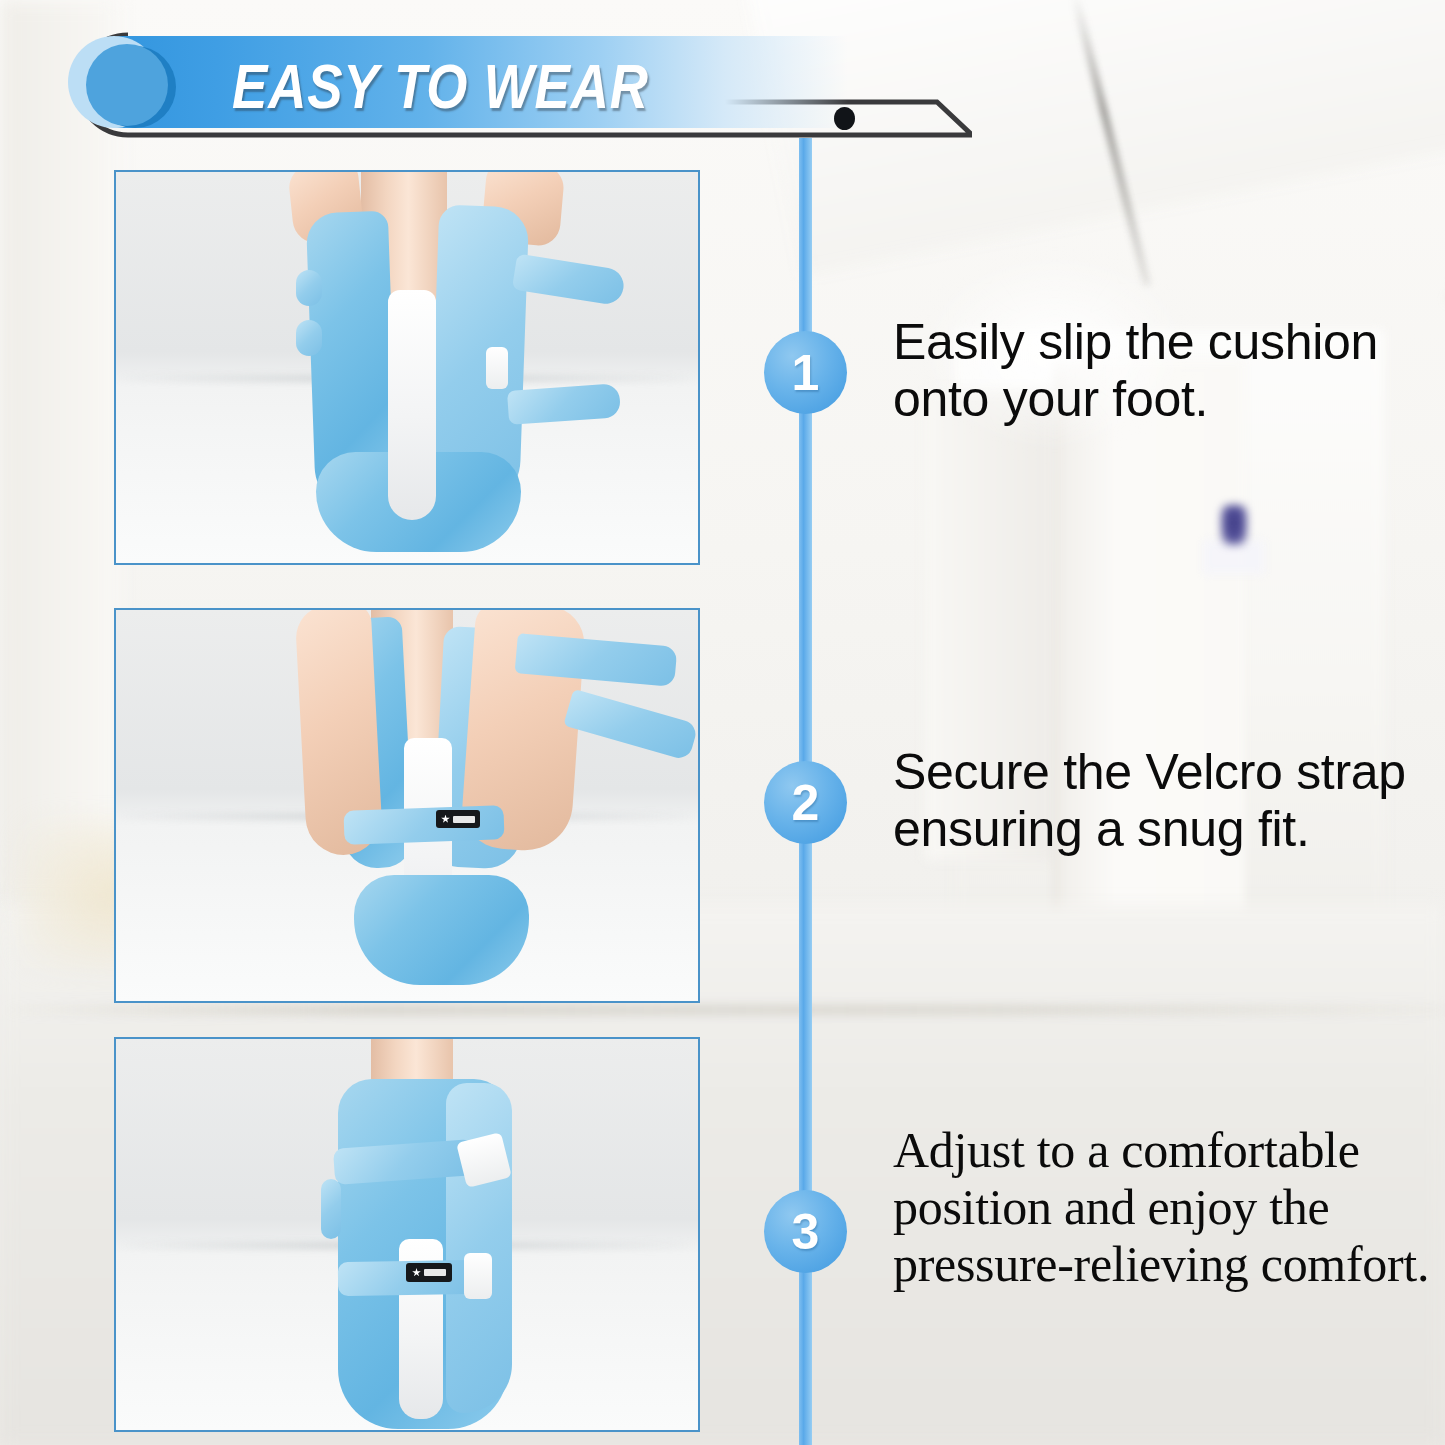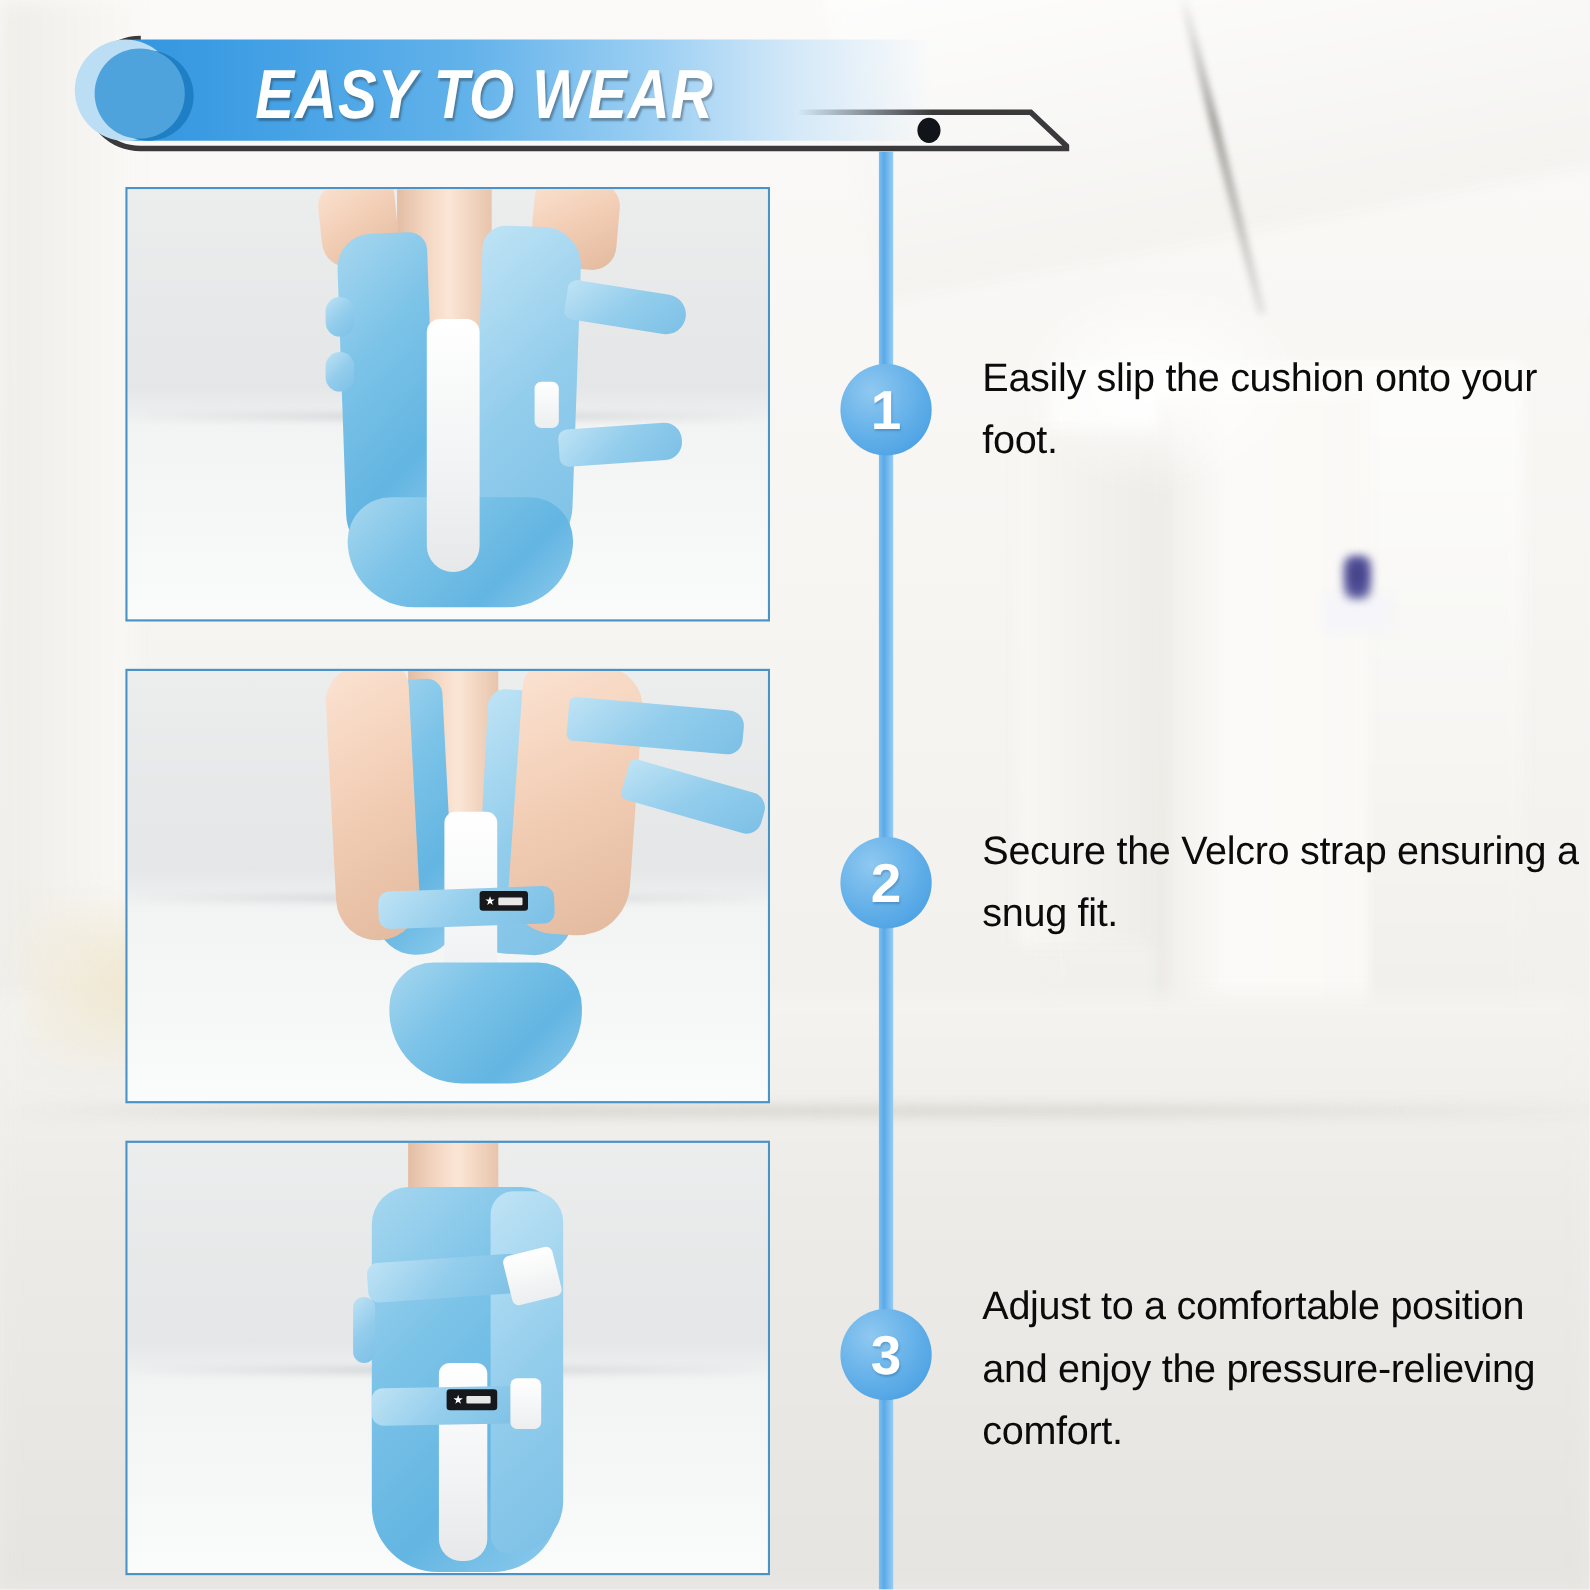--- a/index.html
+++ b/index.html
@@ -227,32 +227,32 @@
   .step-badge {
     position:absolute; width:83px; height:83px; border-radius:50%;
     background:radial-gradient(circle at 34% 30%,#8fc8f0 0%,#68b3ea 45%,#3f99e0 100%);
     display:flex; align-items:center; justify-content:center;
     color:#ffffff; font-size:50px; font-weight:bold;
     text-shadow:1px 2px 2px rgba(30,90,140,.35);
     z-index:8;
   }
   .step-text {
     position:absolute;
-    font-size:36px;
+    font-size:50px;
     line-height:57px;
     color:#0b0b0b;
     letter-spacing:-0.3px;
     width:545px;
   }
   #step-1 .step-badge { left:764px; top:331px; }
   #step-1 .step-text  { left:893px; top:314px; }
   #step-2 .step-badge { left:764px; top:761px; }
   #step-2 .step-text  { left:893px; top:744px; }
   #step-3 .step-badge { left:764px; top:1190px; }
-  #step-3 .step-text  { left:893px; top:1158px; }
+  #step-3 .step-text  { left:893px; top:1122px;font-family:Liberation Serif, serif; }
 </style>
 </head>
 <body>
 
 <div id="backdrop">
   <div class="layer bg-base"></div>
   <div class="layer bg-left-wall"></div>
   <div class="layer bg-ceiling"></div>
   <div class="layer bg-ceiling-edge"></div>
   <div class="layer bg-ceiling-edge2"></div>

